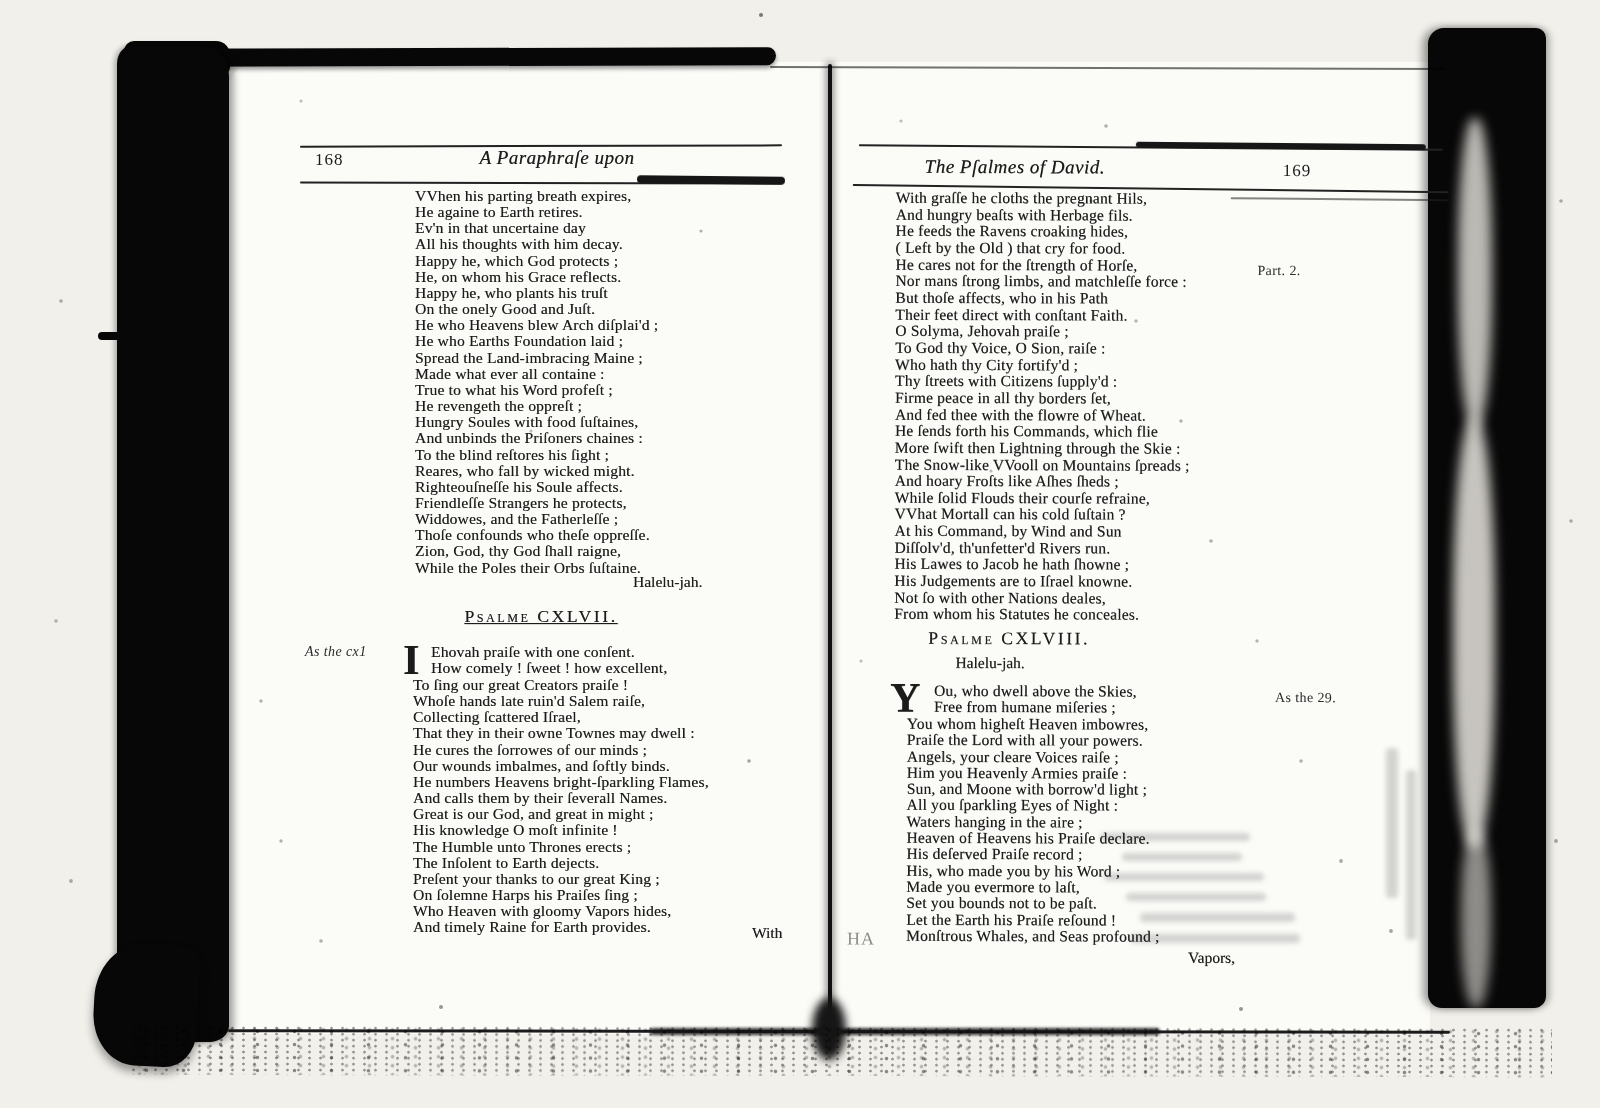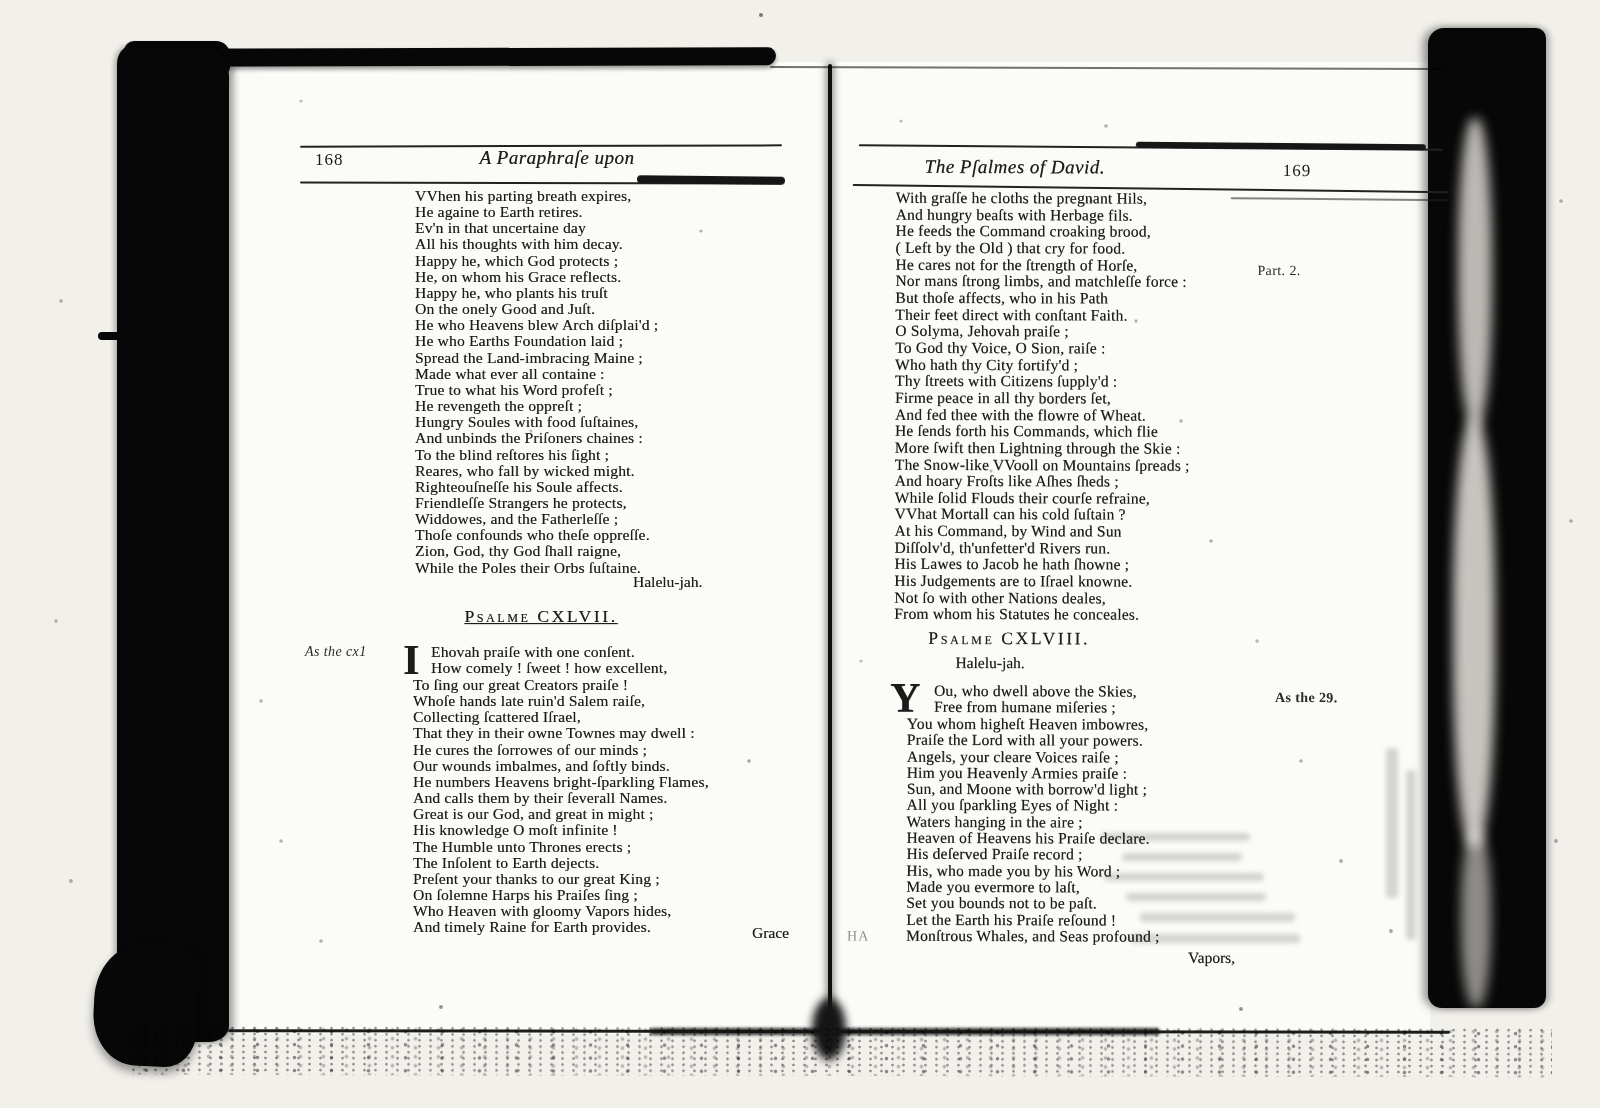--- a/index.html
+++ b/index.html
@@ -94,21 +94,21 @@
   .halelujah{position:absolute;font-size:15.5px;text-shadow:.3px .3px .4px rgba(20,20,20,.5);}
   .psalm-heading{position:absolute;font-variant:small-caps;font-size:17.5px;
     letter-spacing:2.6px;text-align:center;text-shadow:.3px .3px .4px rgba(0,0,0,.5);}
   .subheading{position:absolute;font-size:15.5px;text-align:center;
     text-shadow:.3px .3px .3px rgba(0,0,0,.45);}
   .margin-note{position:absolute;font-size:14px;letter-spacing:.4px;color:#2a2a2a;}
   .italic{font-style:italic;}
   .drop-cap{position:absolute;font-size:42px;line-height:36px;font-weight:bold;
     text-shadow:.4px .4px .5px rgba(0,0,0,.5);}
   .catchword{position:absolute;font-size:15.5px;text-shadow:.3px .3px .4px rgba(0,0,0,.5);}
-  .signature{position:absolute;font-size:14px;opacity:.5;letter-spacing:1px;}
+  .signature{position:absolute;font-size:18px;opacity:.5;letter-spacing:1px;}
   .page-right-rot{position:absolute;left:0;top:0;width:1600px;height:1108px;
     transform:rotate(.2deg);transform-origin:1000px 400px;}
 </style>
 </head>
 <body>
 
 <div class="scan">
 
   <div class="paper"></div>
 
@@ -194,35 +194,35 @@
         <div class="poem-line">Great is our God,  and great in might ;</div>
         <div class="poem-line">His knowledge O moſt infinite !</div>
         <div class="poem-line">The Humble unto Thrones erects ;</div>
         <div class="poem-line">The Inſolent to Earth dejects.</div>
         <div class="poem-line">Preſent your thanks to our great King ;</div>
         <div class="poem-line">On ſolemne  Harps his Praiſes ſing ;</div>
         <div class="poem-line">Who Heaven with gloomy Vapors hides,</div>
         <div class="poem-line">And timely Raine for Earth provides.</div>
       </div>
 
-    <div class="catchword" style="left:752px;top:924px;">Grace</div>
+    <div class="catchword" style="left:752px;top:924px;">With</div>
   </section>
 
   <section class="page-right-rot">
     <div class="rule" style="left:858px;top:146px;width:584px;transform:rotate(.25deg);"></div>
     <div class="rule-smudge" style="left:1135px;top:142px;width:290px;height:6px;transform:rotate(.3deg);"></div>
     <div class="running-title" style="left:885px;top:156px;width:258px;">The Pſalmes of David.</div>
     <div class="pagenum" style="left:1282px;top:160px;">169</div>
     <div class="rule" style="left:852px;top:187px;width:596px;transform:rotate(.5deg);"></div>
     <div class="rule" style="left:1230px;top:197px;width:218px;opacity:.55;transform:rotate(.3deg);"></div>
 
     <div class="poem lh-b" style="left:895px;top:190px;">
         <div class="poem-line">With graſſe he cloths the pregnant Hils,</div>
         <div class="poem-line">And hungry beaſts with  Herbage fils.</div>
-        <div class="poem-line">He feeds the Command croaking brood,</div>
+        <div class="poem-line">He feeds the Ravens croaking hides,</div>
         <div class="poem-line">( Left by the Old )  that cry for food.</div>
         <div class="poem-line">He cares not for the ſtrength of  Horſe,</div>
         <div class="poem-line">Nor mans ſtrong limbs,  and matchleſſe force :</div>
         <div class="poem-line">But thoſe affects,  who in his Path</div>
         <div class="poem-line">Their feet direct with conſtant Faith.</div>
         <div class="poem-line">O Solyma,  Jehovah praiſe ;</div>
         <div class="poem-line">To God thy Voice,  O Sion,  raiſe :</div>
         <div class="poem-line">Who hath thy City fortify'd ;</div>
         <div class="poem-line">Thy ſtreets with Citizens ſupply'd :</div>
         <div class="poem-line">Firme peace in all thy borders ſet,</div>
@@ -259,19 +259,19 @@
         <div class="poem-line">All you ſparkling Eyes of  Night :</div>
         <div class="poem-line">Waters hanging in the aire ;</div>
         <div class="poem-line">Heaven of  Heavens his Praiſe declare.</div>
         <div class="poem-line">His deſerved Praiſe record ;</div>
         <div class="poem-line">His, who made you by his Word ;</div>
         <div class="poem-line">Made you evermore to laſt,</div>
         <div class="poem-line">Set you bounds not to be paſt.</div>
         <div class="poem-line">Let the Earth his Praiſe reſound !</div>
         <div class="poem-line">Monſtrous Whales, and Seas profound ;</div>
       </div>
-    <div class="margin-note" style="left:1276px;top:689px;font-weight:bold;">As the 29.</div>
+    <div class="margin-note" style="left:1276px;top:689px;">As the 29.</div>
 
     <div class="signature" style="left:849px;top:929px;">HA</div>
     <div class="catchword" style="left:1190px;top:948px;">Vapors,</div>
   </section>
 
 </div>
 
 </body></html>

